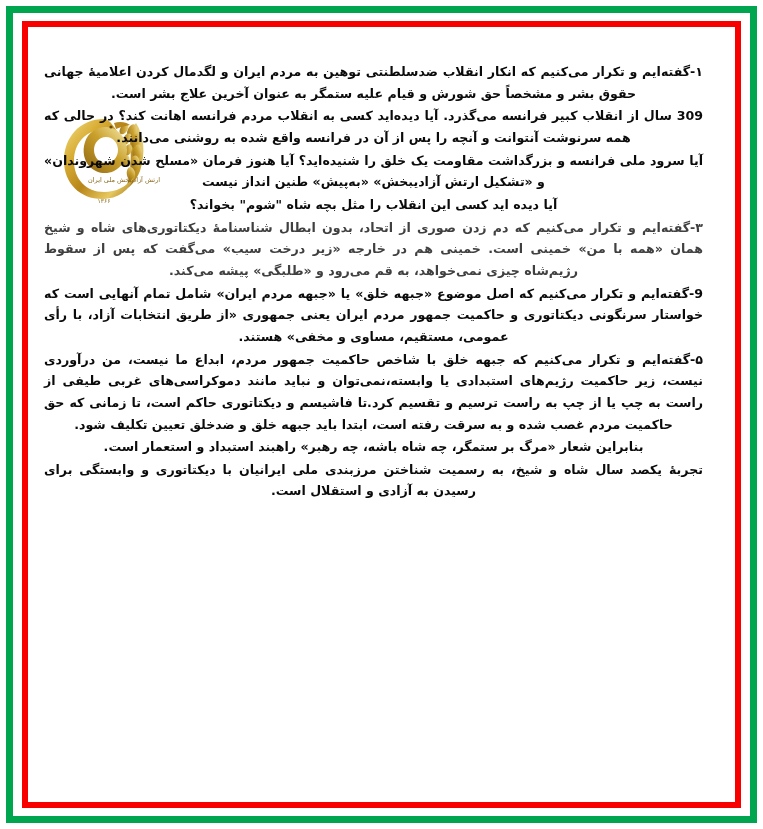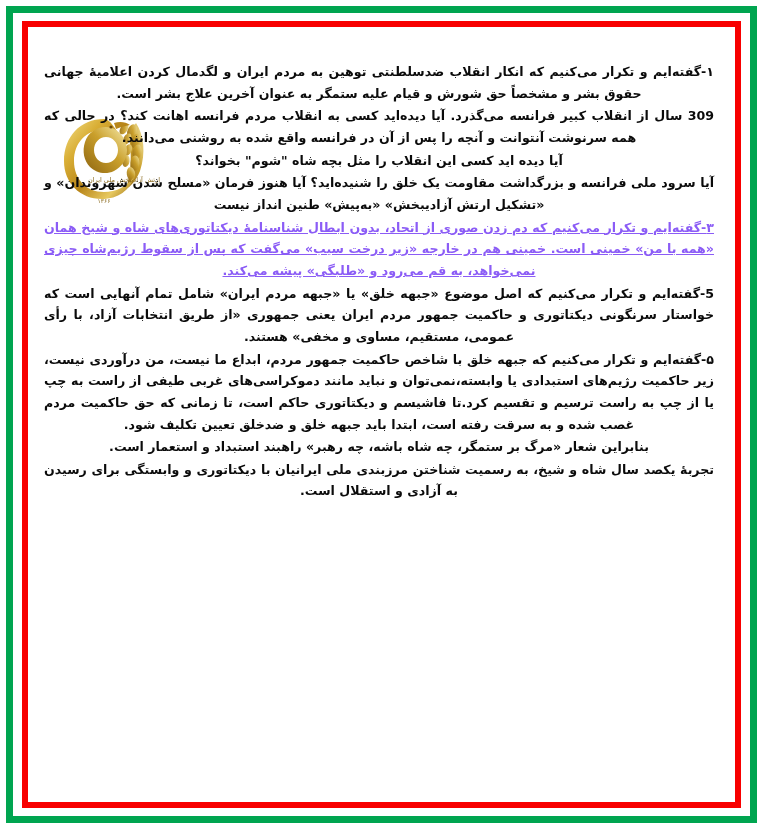--- a/index.html
+++ b/index.html
@@ -109,21 +109,21 @@
     margin-top: 26px;
     direction: rtl;
     text-align: justify;
     text-align-last: center;
   }
   .para {
     font-size: 12.6px;
     font-weight: bold;
     color: #0b0b0b;
     line-height: 1.72;
-    margin: 0 5px 1px 0;
+    margin: 0 16px 1px 0;
     text-align: justify;
     text-align-last: center;
     direction: rtl;
     unicode-bidi: isolate;
   }
 </style>
 </head>
 <body>
 
 <div id="page">
@@ -190,23 +190,23 @@
         <path d="M66 18 C72 16 78 17 82 20 C77 21 72 22 68 24 Z" fill="#b8861a"></path>
         <circle cx="63" cy="22" r="1.6" fill="#6e4a08"></circle>
       </svg>
       <div class="emblem-caption">ارتش آزادیبخش ملی ایران</div>
       <div class="emblem-year">۱۳۶۶</div>
     </div>
 
     <div id="body-text">
       <p class="para" style="color: rgb(11, 11, 11);">۱-گفته‌ایم و تکرار می‌کنیم که انکار انقلاب ضدسلطنتی توهین به مردم ایران و لگدمال کردن اعلامیهٔ جهانی حقوق بشر و مشخصاً حق شورش و قیام علیه ستمگر به عنوان آخرین علاج بشر است.</p>
       <p class="para" style="color: rgb(11, 11, 11);">309 سال از انقلاب کبیر فرانسه می‌گذرد. آیا دیده‌اید کسی به انقلاب مردم فرانسه اهانت کند؟ در حالی که همه سرنوشت آنتوانت و آنچه را پس از آن در فرانسه واقع شده به روشنی می‌دانند.</p>
+      <p class="para" style="color: rgb(11, 11, 11);">آیا سرود ملی فرانسه و بزرگداشت مقاومت یک خلق را شنیده‌اید؟ آیا هنوز فرمان «مسلح شدن شهروندان» و «تشکیل ارتش آزادیبخش» «به‌پیش» طنین انداز نیست</p>
       <p class="para" style="color: rgb(11, 11, 11);">آیا دیده اید کسی این انقلاب را مثل بچه شاه "شوم" بخواند؟</p>
-      <p class="para" style="color: rgb(11, 11, 11);">آیا سرود ملی فرانسه و بزرگداشت مقاومت یک خلق را شنیده‌اید؟ آیا هنوز فرمان «مسلح شدن شهروندان» و «تشکیل ارتش آزادیبخش» «به‌پیش» طنین انداز نیست</p>
-      <p class="para" style="color: #8b5cf6; text-decoration: underline;">۳-گفته‌ایم و تکرار می‌کنیم که دم زدن صوری از اتحاد، بدون ابطال شناسنامهٔ دیکتاتوری‌های شاه و شیخ  همان «همه با من» خمینی است. خمینی هم در خارجه «زیر درخت سیب» می‌گفت که پس از سقوط رژیم‌شاه چیزی نمی‌خواهد، به قم می‌رود و «طلبگی» پیشه می‌کند.</p>
-      <p class="para" style="color: rgb(11, 11, 11);">5-گفته‌ایم و تکرار می‌کنیم که اصل موضوع «جبهه خلق» یا «جبهه مردم ایران» شامل تمام آنهایی است که خواستار سرنگونی دیکتاتوری و حاکمیت جمهور مردم ایران یعنی جمهوری «از طریق انتخابات آزاد، با رأی عمومی، مستقیم، مساوی و مخفی» هستند.</p>
+      <p class="para" style="color: #404040;">۳-گفته‌ایم و تکرار می‌کنیم که دم زدن صوری از اتحاد، بدون ابطال شناسنامهٔ دیکتاتوری‌های شاه و شیخ  همان «همه با من» خمینی است. خمینی هم در خارجه «زیر درخت سیب» می‌گفت که پس از سقوط رژیم‌شاه چیزی نمی‌خواهد، به قم می‌رود و «طلبگی» پیشه می‌کند.</p>
+      <p class="para" style="color: rgb(11, 11, 11);">9-گفته‌ایم و تکرار می‌کنیم که اصل موضوع «جبهه خلق» یا «جبهه مردم ایران» شامل تمام آنهایی است که خواستار سرنگونی دیکتاتوری و حاکمیت جمهور مردم ایران یعنی جمهوری «از طریق انتخابات آزاد، با رأی عمومی، مستقیم، مساوی و مخفی» هستند.</p>
       <p class="para" style="color: rgb(11, 11, 11);">۵-گفته‌ایم و تکرار می‌کنیم که جبهه خلق با شاخص حاکمیت جمهور مردم، ابداع ما نیست، من درآوردی نیست، زیر حاکمیت رژیم‌های استبدادی یا وابسته،نمی‌توان و نباید مانند دموکراسی‌های غربی طیفی از راست به چپ یا از چپ به راست ترسیم و تقسیم کرد.تا فاشیسم و دیکتاتوری حاکم است، تا زمانی که حق حاکمیت مردم غصب شده و به سرقت رفته است، ابتدا باید جبهه خلق و ضدخلق تعیین تکلیف شود.</p>
       <p class="para" style="color: rgb(11, 11, 11);">بنابراین شعار «مرگ بر ستمگر، چه شاه باشه، چه رهبر» راهبند استبداد و استعمار است.</p>
       <p class="para" style="color: rgb(11, 11, 11);">تجربهٔ یکصد سال شاه و شیخ، به رسمیت شناختن مرزبندی ملی ایرانیان با دیکتاتوری و وابستگی برای رسیدن به آزادی و استقلال است.</p>
     </div>
 
   </div>
 </div>
 
 </body></html>

